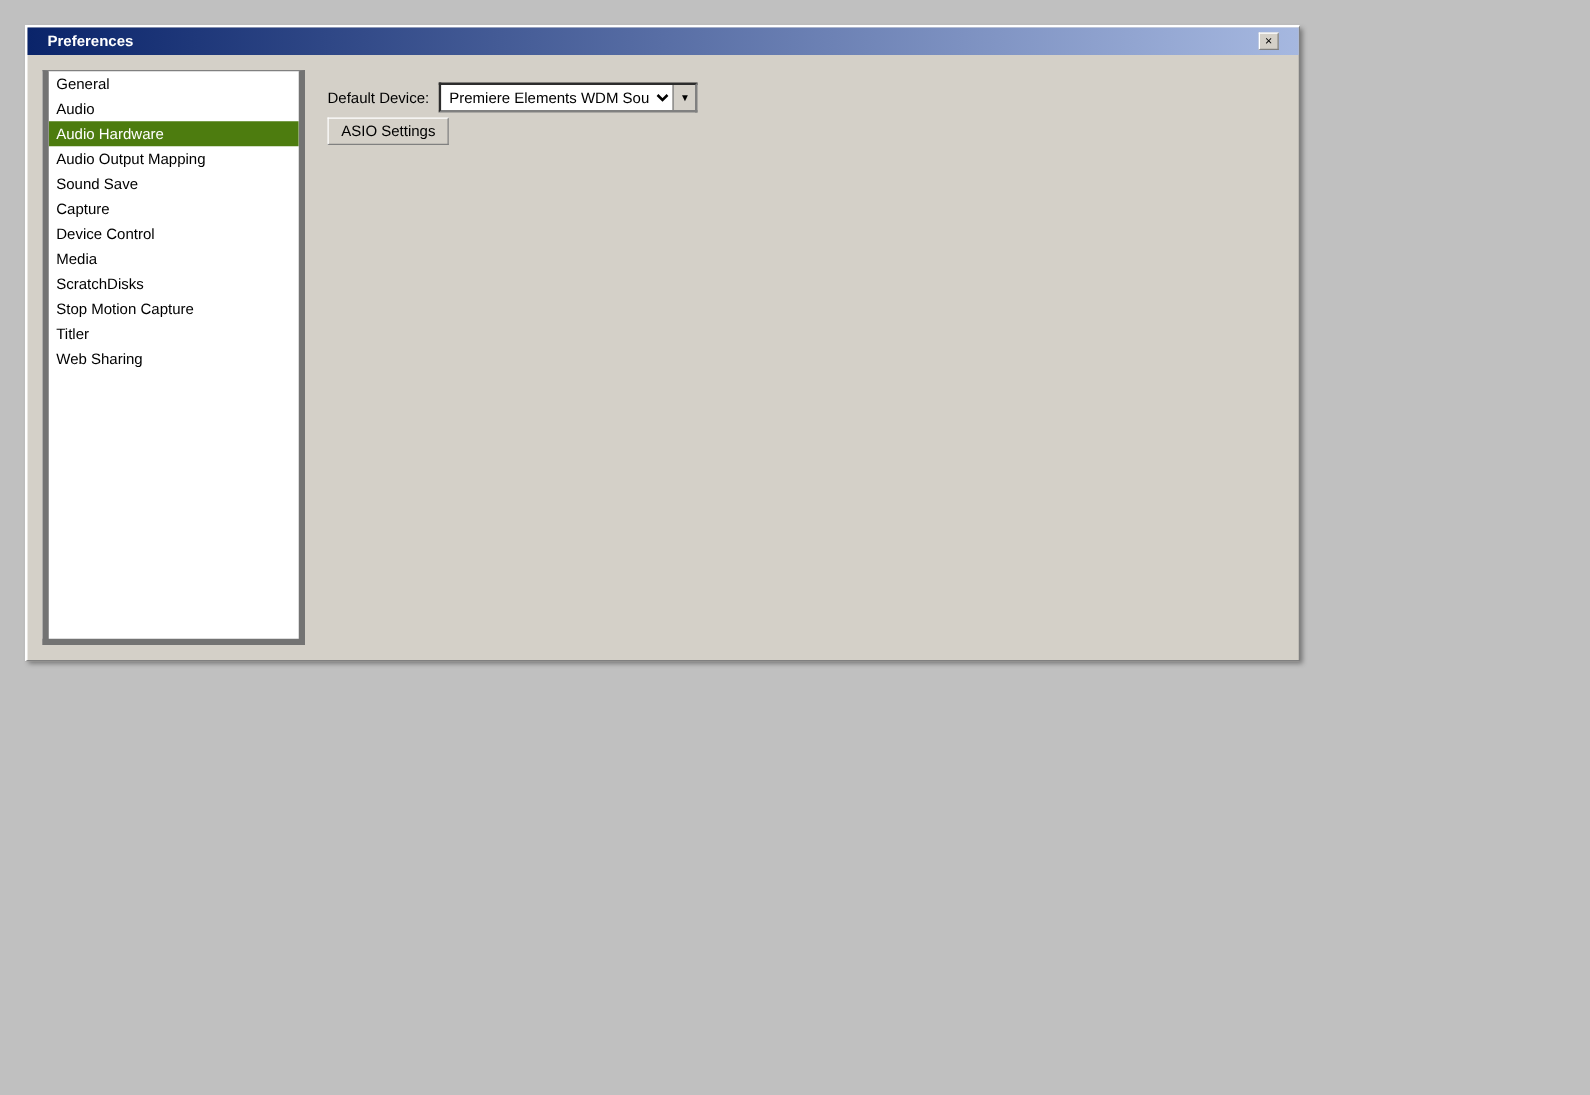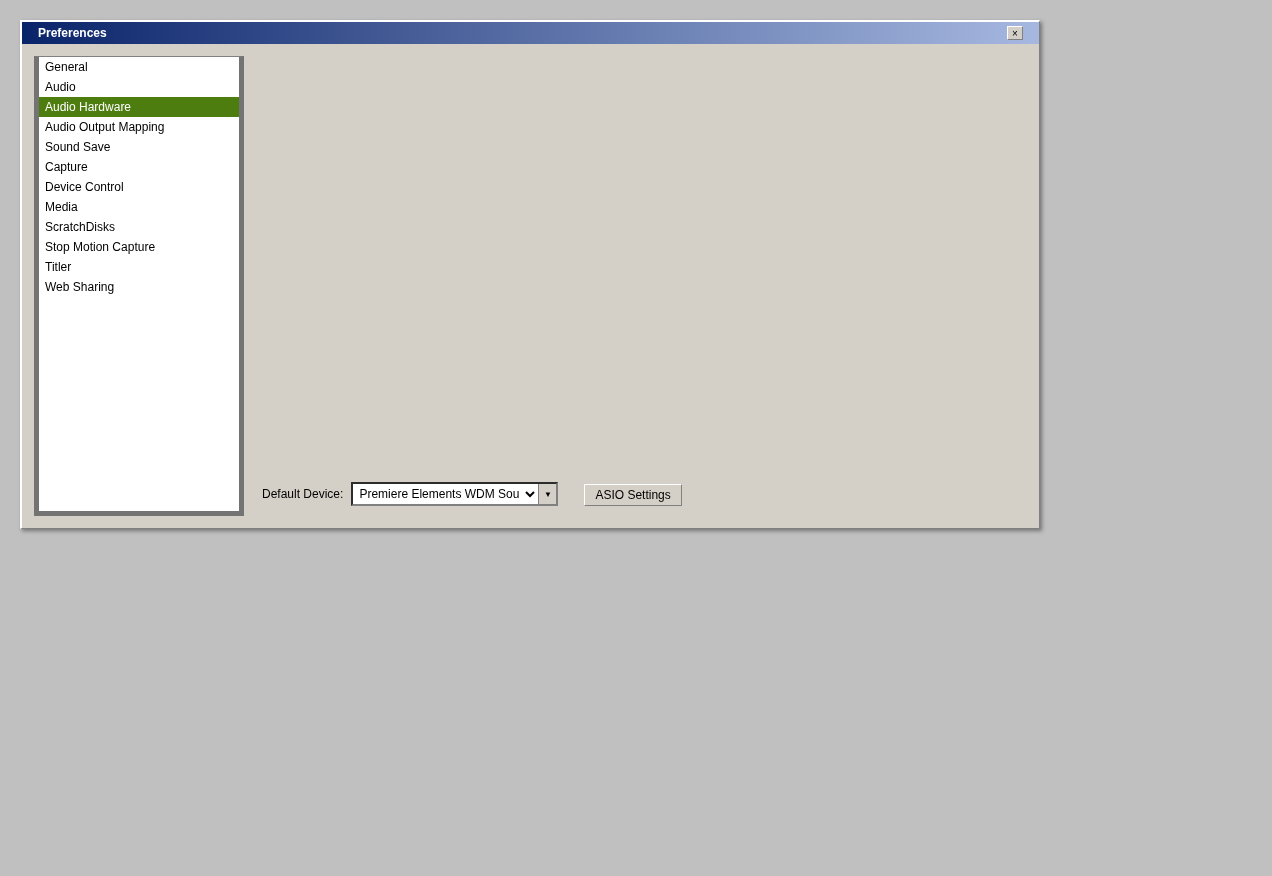--- a/index.html
+++ b/index.html
@@ -106,23 +106,22 @@
     .sidebar-item.active {
       background: #4d7c0f;
       color: white;
     }
 
     .content-area {
       flex: 1;
       background: #d4d0c8;
       padding: 10px;
       display: flex;
-      flex-direction: row;
-      gap: 26px;
-      align-items: flex-end;
+      flex-direction: column;
+      gap: 4px;
     }
 
     .setting-row {
       display: flex;
       align-items: center;
       gap: 8px;
     }
 
     .setting-label {
       font-size: 12px;

